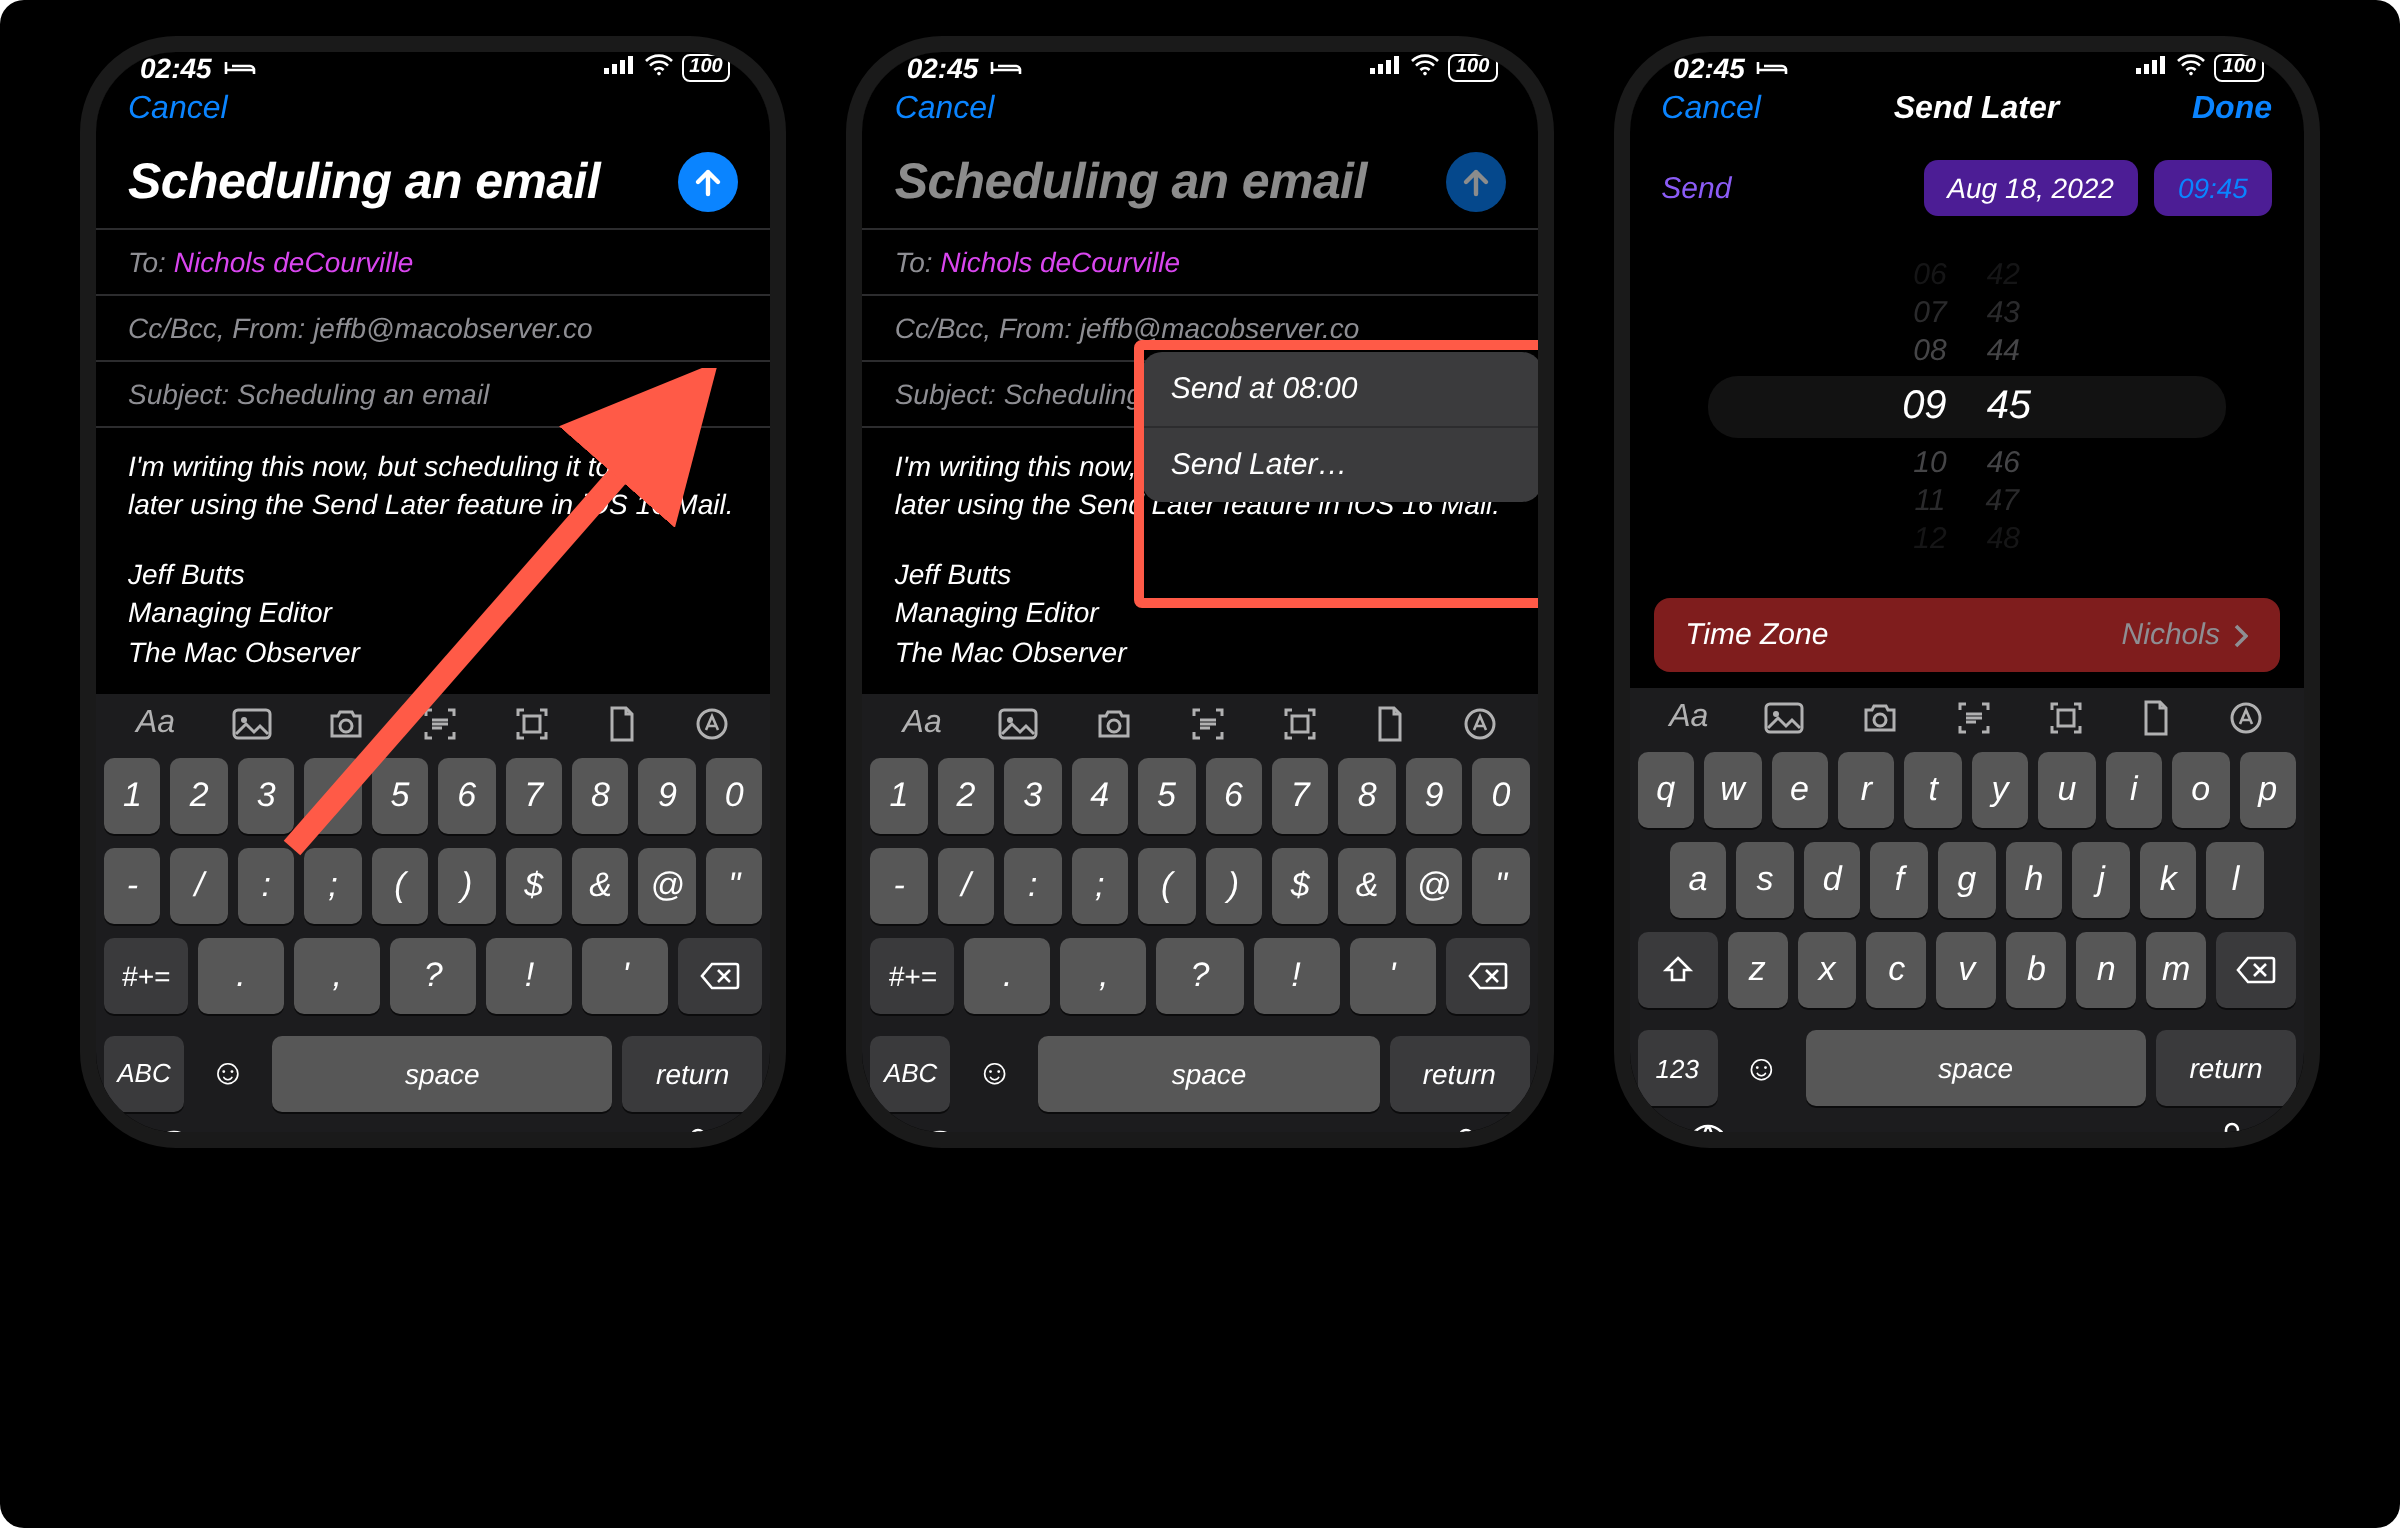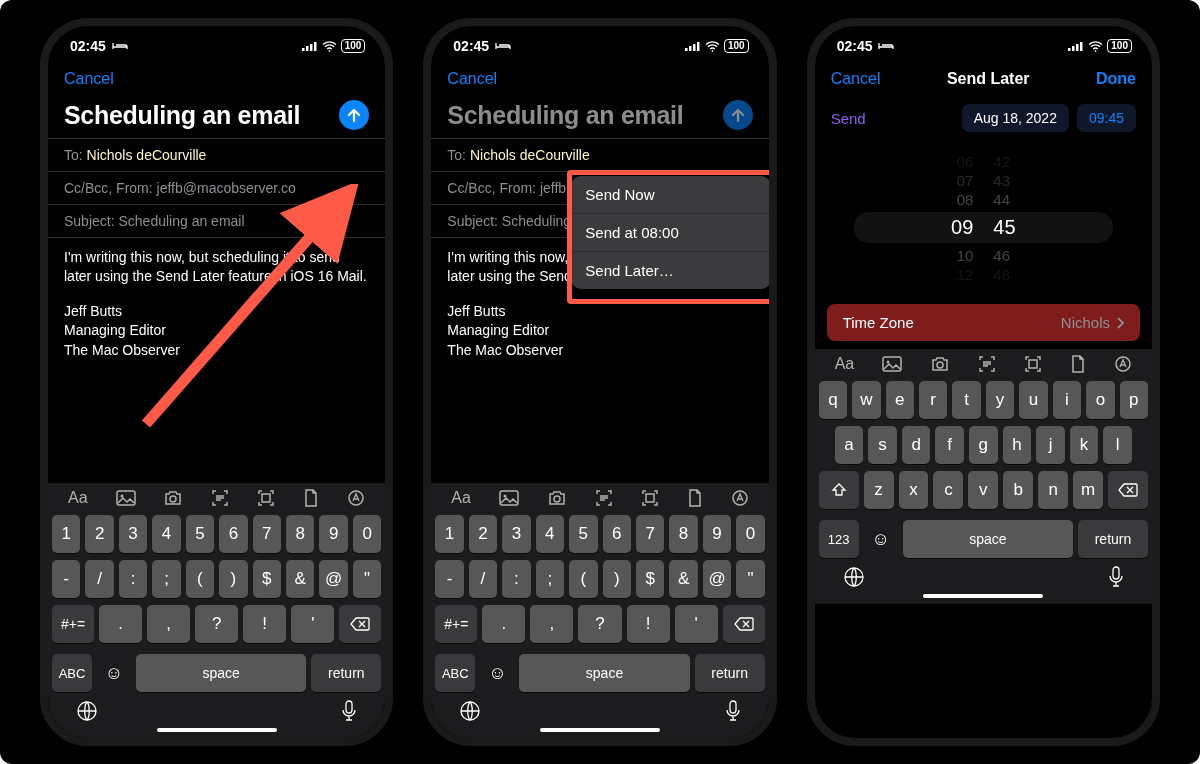--- a/index.html
+++ b/index.html
@@ -14,28 +14,29 @@
     background: #000;
     border-radius: 12px;
     box-sizing: border-box;
     padding: 18px 40px;
     display: flex;
     gap: 30px;
     justify-content: space-between;
   }
   .phone {
     width: 355px;
-    height: 728px;
+    height: 556px;
     background: linear-gradient(#161616, #0a0a0a);
     border: 8px solid #1a1a1a;
     border-radius: 48px;
     position: relative;
     box-shadow: inset 0 0 0 1px #333;
     overflow: hidden;
     box-sizing: border-box;
+    font-style: italic;
   }
   .notch {
     position: absolute;
     top: 0; left: 50%; transform: translateX(-50%);
     width: 150px; height: 22px;
     background: #000;
     border-bottom-left-radius: 14px;
     border-bottom-right-radius: 14px;
     z-index: 5;
   }
@@ -52,21 +53,21 @@
   .status-bar {
     height: 40px;
     display: flex;
     align-items: center;
     justify-content: space-between;
     padding: 0 20px 0 22px;
     font-size: 14px;
     font-weight: 600;
   }
   .status-left { display:flex; align-items:center; gap:6px; }
-  .status-right { display:flex; align-items:center; gap:4px; }
+  .status-right { display:flex; gap:4px; }
   .battery-pill {
     border:1px solid #fff; border-radius:4px; font-size:10px; padding:0 3px;
     display:flex; align-items:center; line-height:12px;
   }
   
   .nav {
     display:flex; justify-content:space-between; padding: 4px 16px 6px;
     font-size:16px;
   }
   .nav .link { color:#0a84ff; }
@@ -82,21 +83,21 @@
   .send-btn {
     width:30px; height:30px; border-radius:50%;
     background:#0a84ff; display:flex; align-items:center; justify-content:center;
     flex:none;
   }
   .field-row {
     padding: 8px 16px; font-size:14px; color:#8e8e93;
     border-top:1px solid #2c2c2e;
   }
   .field-row .label { color:#8e8e93; }
-  .field-row .value { color:#fef9c3; }
+  .field-row .value { color:#d946ef; }
   .field-row .value-gray { color:#8e8e93; }
   .body-text {
     padding: 10px 16px; font-size:14px; color:#fff; line-height:1.35;
     border-top:1px solid #2c2c2e;
     flex:none;
   }
   .signature { margin-top:16px; }
   .signature div { line-height:1.4; }
 
   
@@ -167,21 +168,21 @@
   
   .sl-desc {
     padding:8px 16px 14px; font-size:13.5px; color:#b0b0b4; line-height:1.35;
   }
   .sl-send-row {
     display:flex; align-items:center; justify-content:space-between;
     padding:10px 16px; font-size:15px;
   }
   .sl-send-row .lbl { color:#8b5cf6; }
   .sl-chip {
-    background:#0f172a; color:#fff; padding:6px 12px; border-radius:7px; font-size:14px;
+    background:#4c1d95; color:#fff; padding:6px 12px; border-radius:7px; font-size:14px;
   }
   .sl-chip.blue { color:#0a84ff; }
   .time-picker {
     padding:10px 0 14px;
     color:#fff; text-align:center; font-size:18px;
     position:relative;
   }
   .time-picker .wheel-row {
     display:flex; justify-content:center; gap:20px;
     color:#6a6a6e; font-size:15px; padding:1px 0;
@@ -452,21 +453,20 @@
         <span>I'm writing this now, but scheduling it to send later using the Send Later feature in iOS 16 Mail.</span>
         <div class="signature">
           <div>Jeff Butts</div>
           <div>Managing Editor</div>
           <div>The Mac Observer</div>
         </div>
       </div>
 
       <div class="popover-wrap">
         <div class="popover">
-          <div class="item">Send Now</div>
           <div class="item">Send at 08:00</div>
           <div class="item">Send Later…</div>
         </div>
       </div>
       <div class="highlight-box"></div>
 
       <div class="keyboard">
         <div class="kb-toolbar">
           <span>Aa</span>
           <span>
@@ -630,20 +630,24 @@
             <span>08</span>
             <span>44</span>
           </div>
         <div class="wheel-row sel">
             <span>09</span>
             <span>45</span>
           </div>
         <div class="wheel-row" style="opacity:.65">
             <span>10</span>
             <span>46</span>
+          </div>
+        <div class="wheel-row" style="opacity:.4">
+            <span>11</span>
+            <span>47</span>
           </div>
         <div class="wheel-row" style="opacity:.2">
             <span>12</span>
             <span>48</span>
           </div>
       </div>
 
       <div class="tz-row">
         <span class="lbl">Time Zone</span>
         <span class="val">

